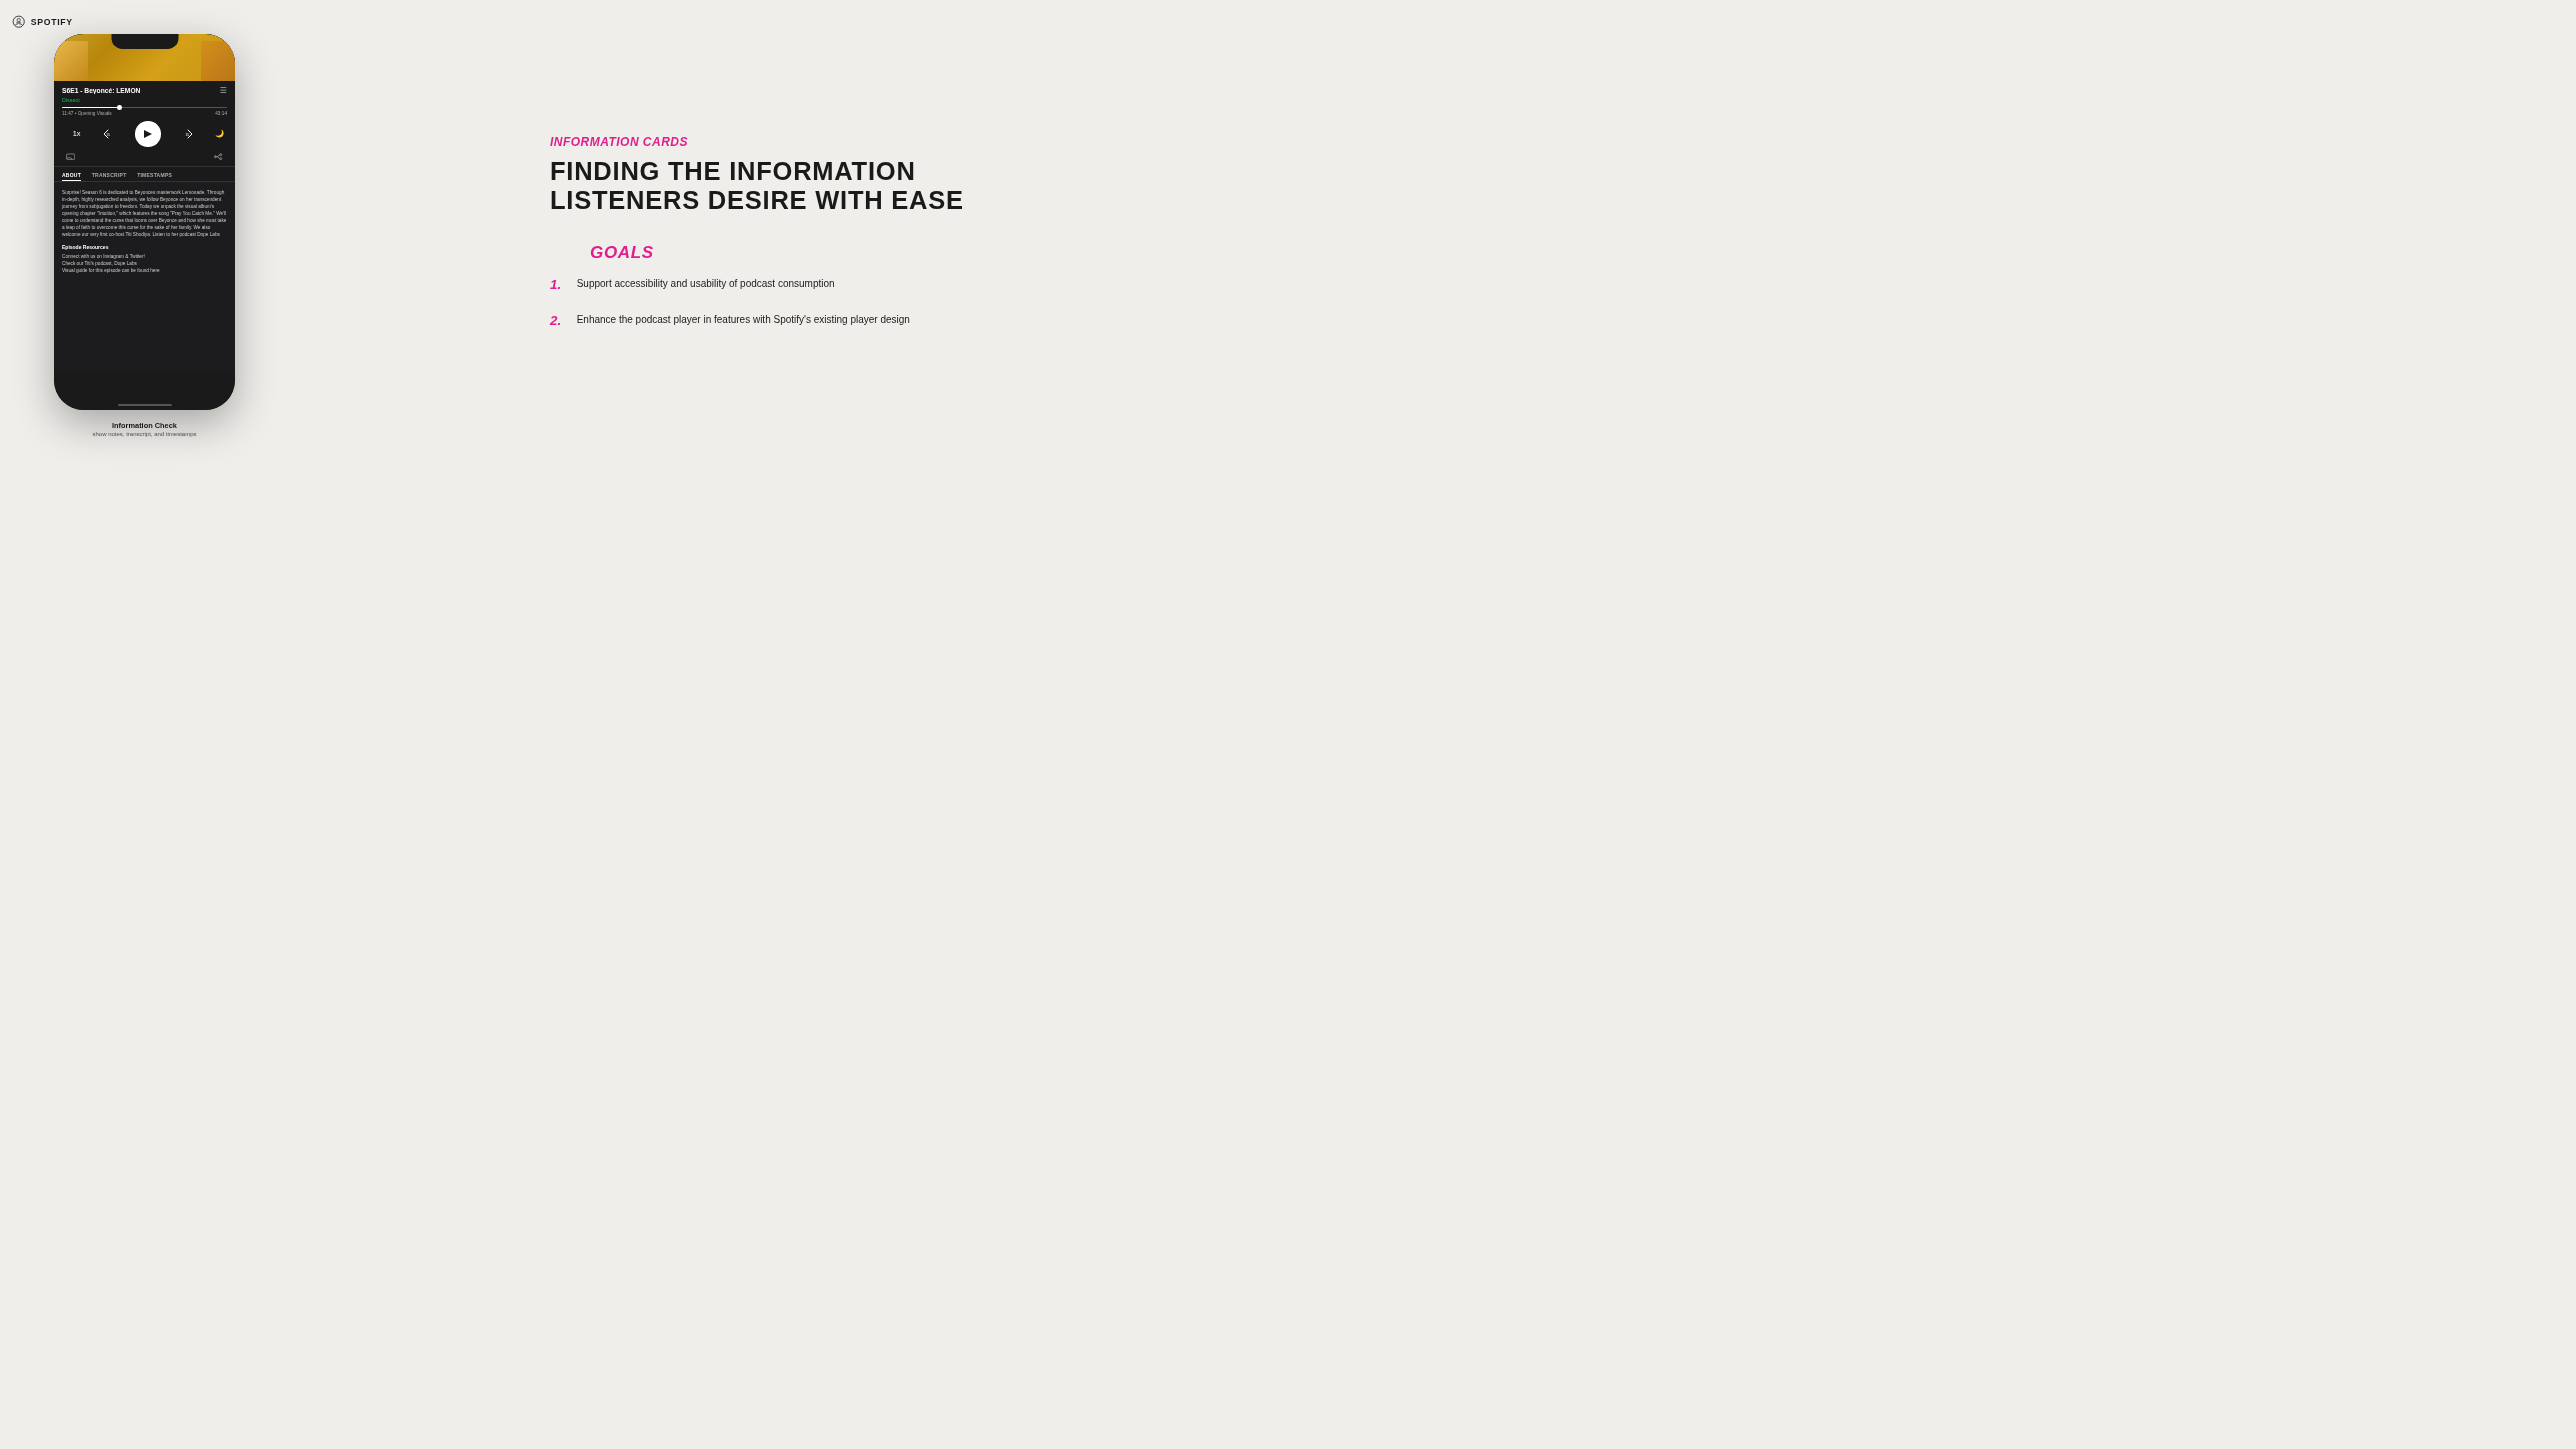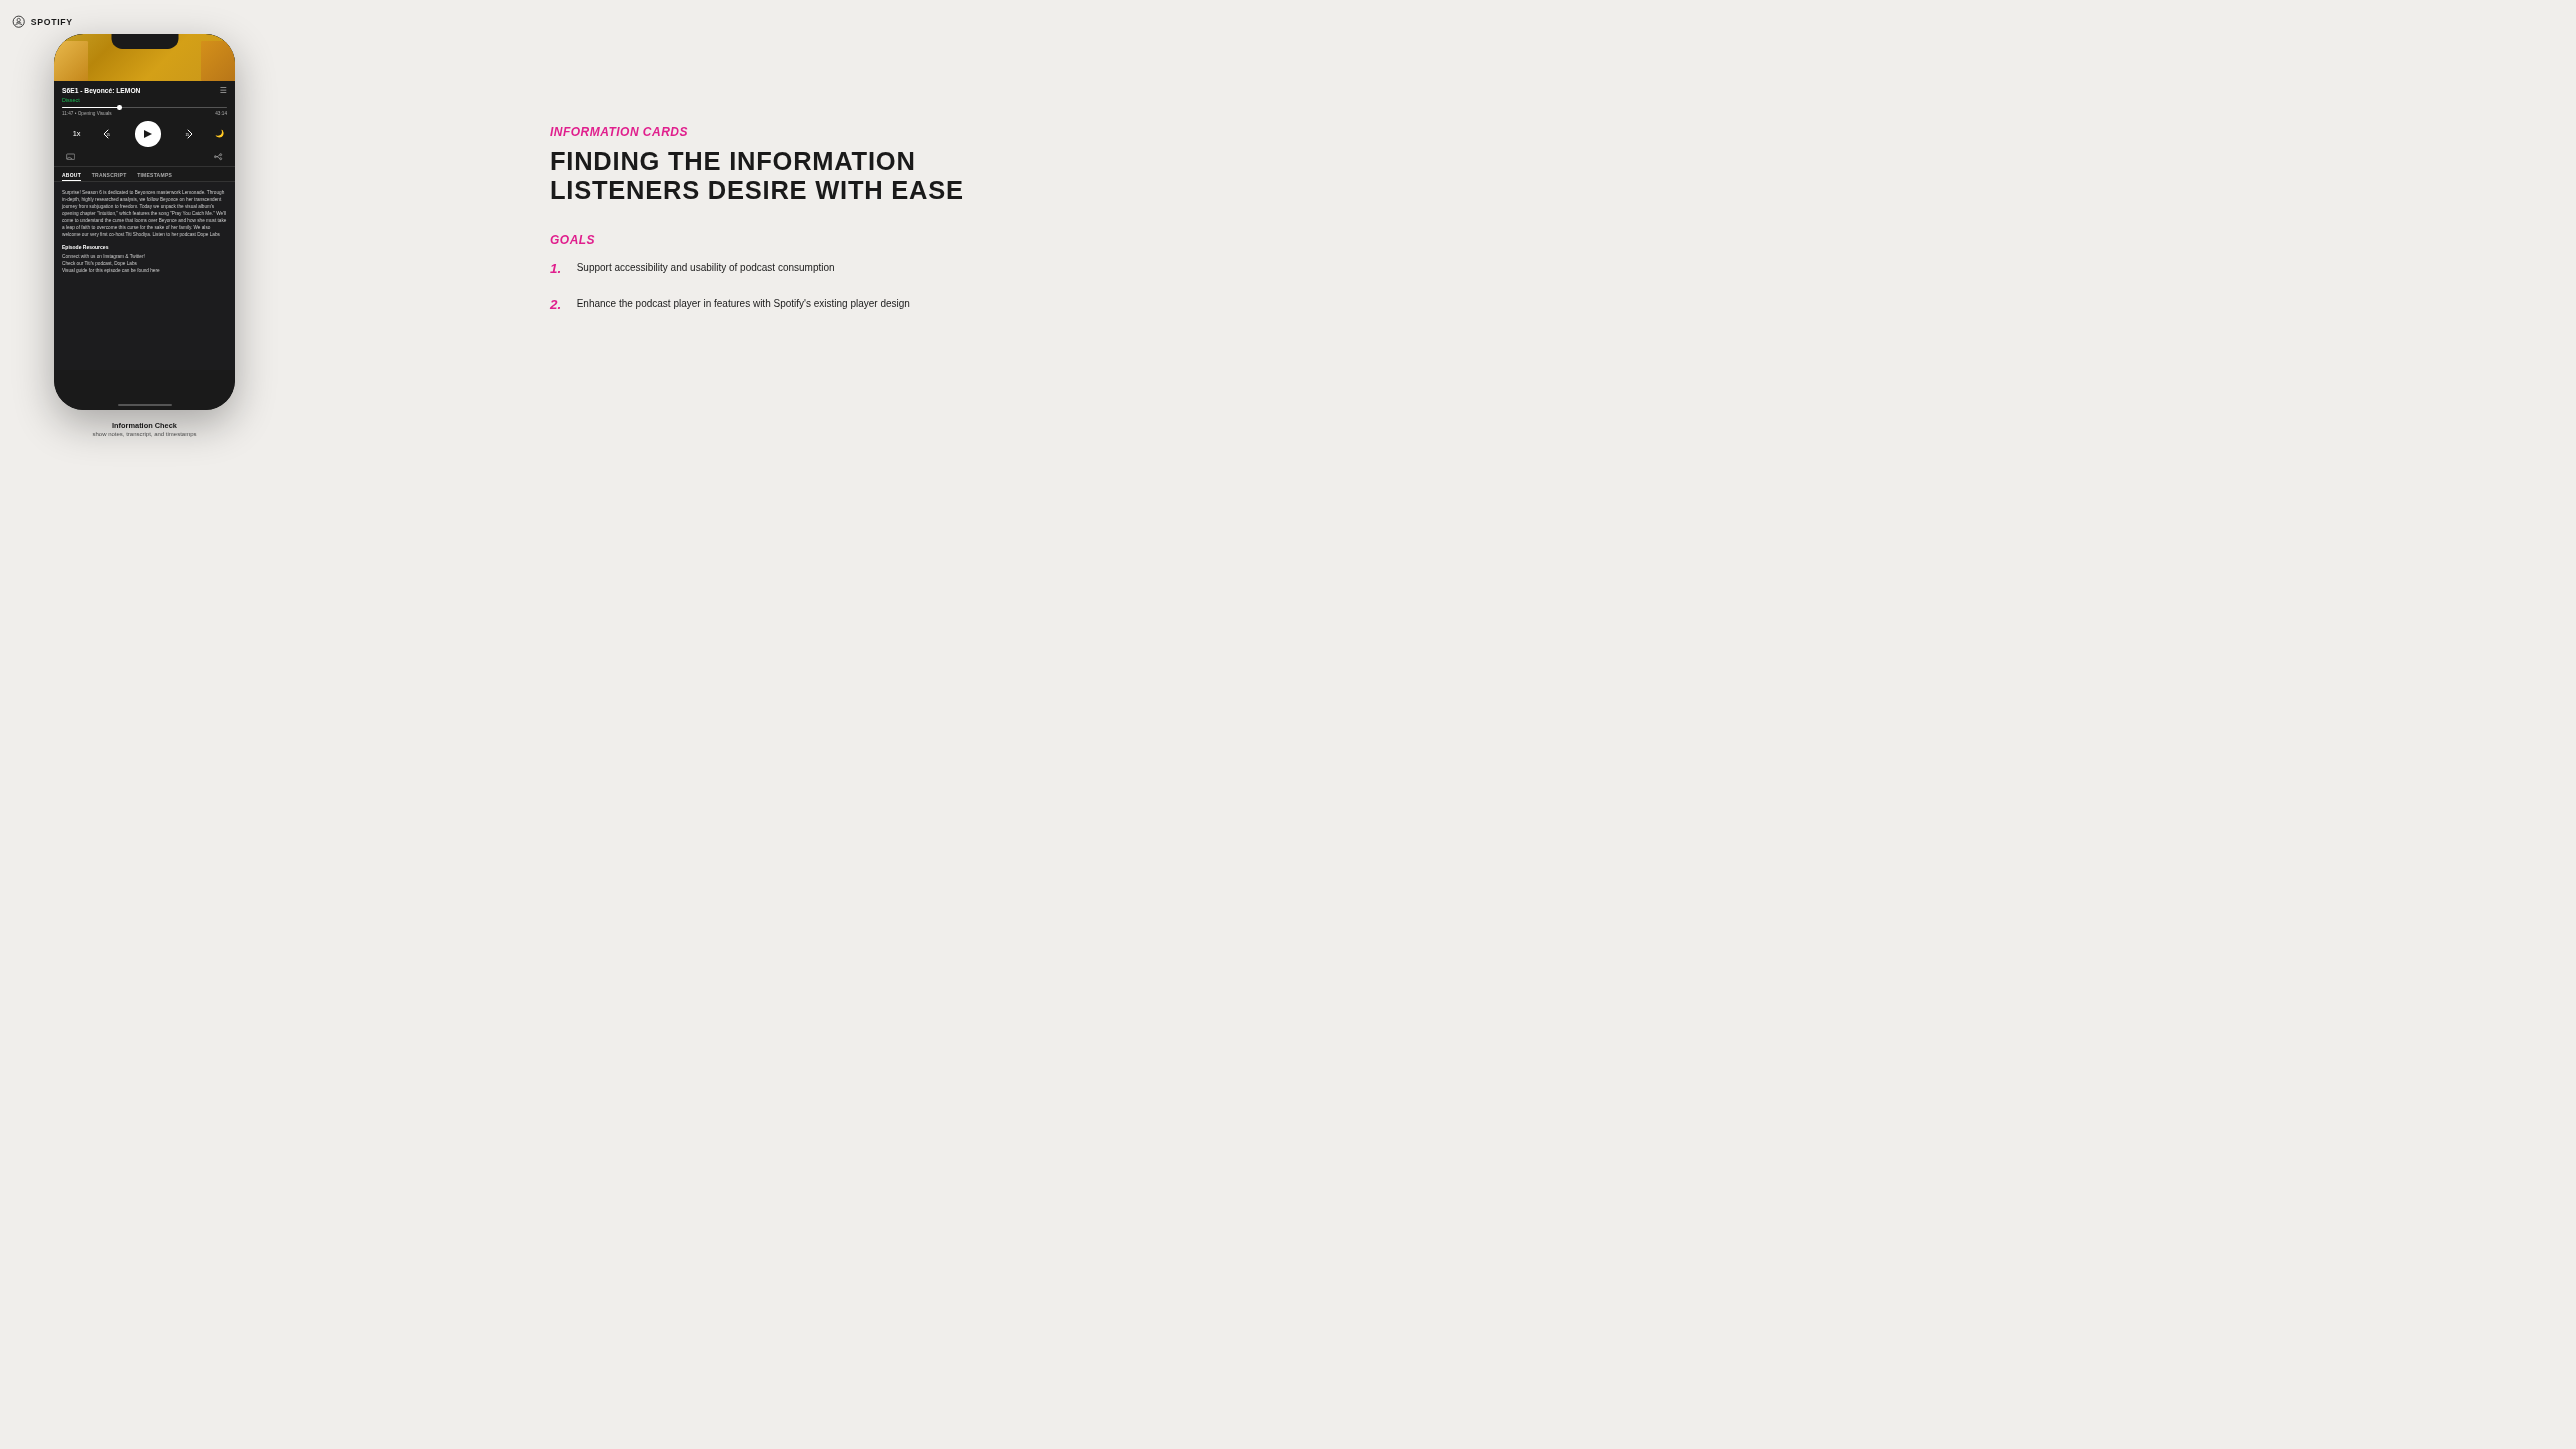--- a/index.html
+++ b/index.html
@@ -331,21 +331,21 @@
     .caption-subtitle {
       font-size: 6px;
       color: #555;
       margin-top: 1.3px;
     }
 
     
     .right-section {
       position: absolute;
       left: 550px;
-      top: 125px;
+      top: 135px;
       max-width: 470px;
     }
 
     .section-label {
       font-size: 12px;
       font-style: italic;
       font-weight: 700;
       color: #e01f8d;
       letter-spacing: 0.04em;
       margin-bottom: 8px;
@@ -355,26 +355,27 @@
       font-size: 25.5px;
       font-weight: 700;
       color: #1a1a1a;
       line-height: 1.15;
       letter-spacing: 0.03em;
       text-transform: uppercase;
       margin-bottom: 27px;
     }
 
     .goals-label {
-      font-size: 12px;
+      font-size: 17px;
       font-style: italic;
       font-weight: 700;
       color: #e01f8d;
       letter-spacing: 0.04em;
       margin-bottom: 13.4px;
+      margin-left: 40px;
     }
 
     .goals-list {
       list-style: none;
       padding: 0;
     }
 
     .goal-item {
       display: flex;
       align-items: flex-start;

